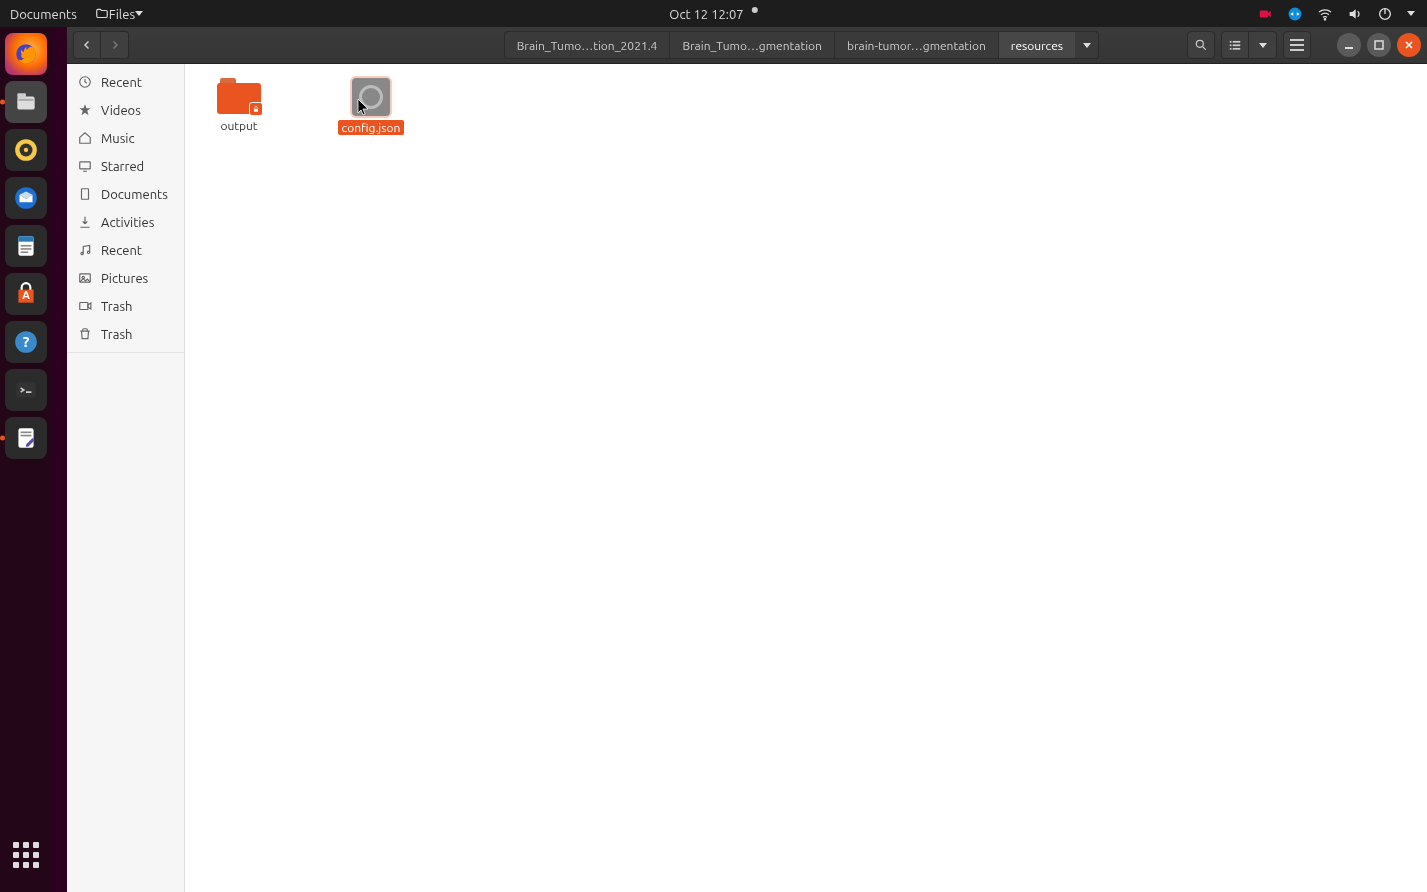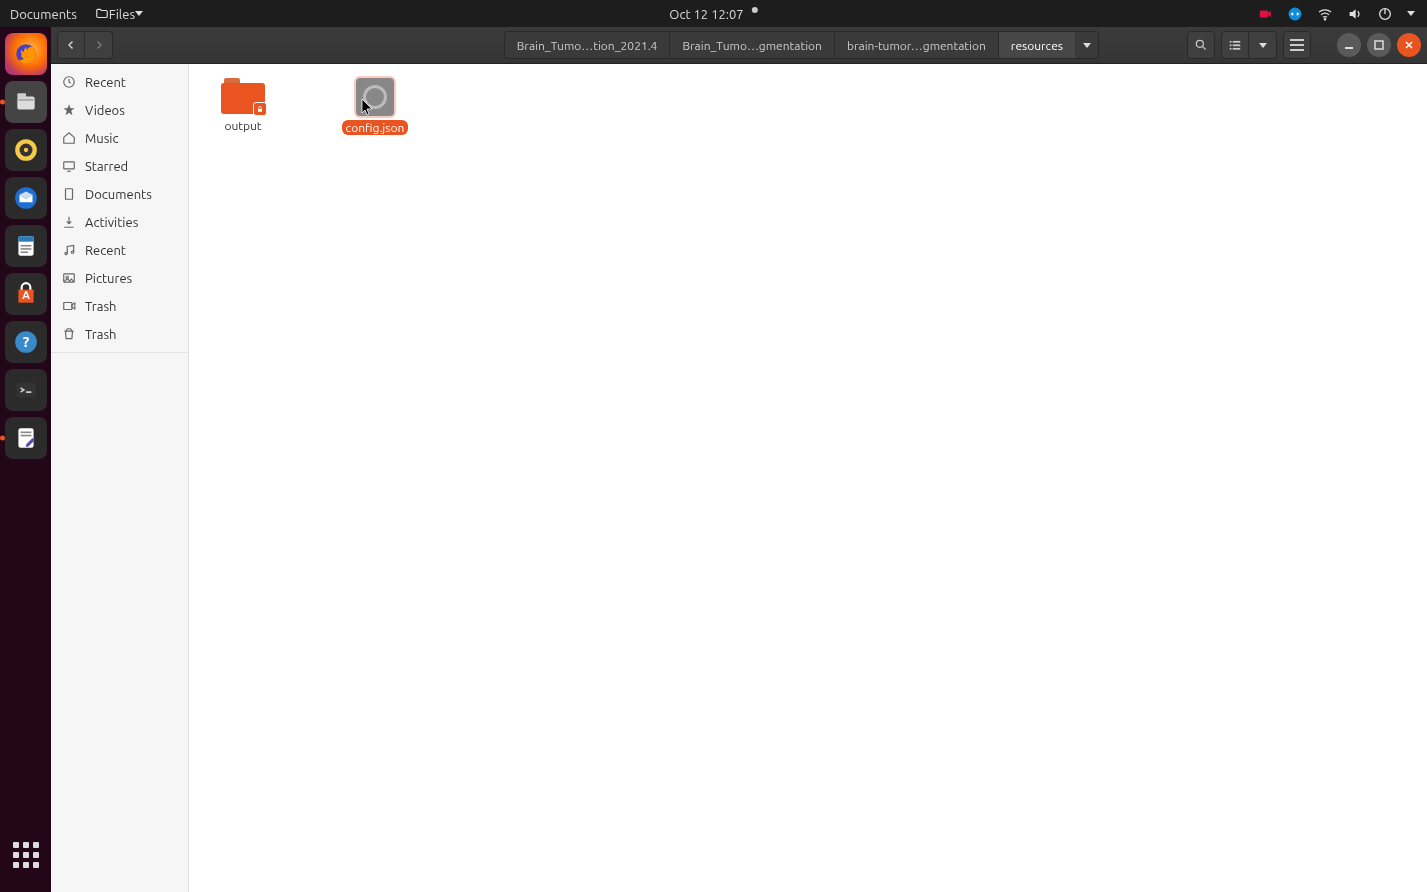--- a/index.html
+++ b/index.html
@@ -24,21 +24,21 @@
 
 .dock { width: 51px; background: rgba(30,10,20,0.6); display: flex; flex-direction: column; align-items: center; padding-top: 6px; gap: 6px; }
 .dock-icon { width: 42px; height: 42px; border-radius: 8px; display:flex; align-items:center; justify-content:center; position: relative; }
 .dock-icon.active::before { content:""; position:absolute; left:-5px; top:50%; transform:translateY(-50%); width:5px; height:5px; background:#E95420; border-radius:50%; }
 .dock-icon.running::before { content:""; position:absolute; left:-5px; top:50%; transform:translateY(-50%); width:5px; height:5px; background:#E95420; border-radius:50%; }
 .dock-spacer { flex: 1; }
 .dock-apps { width:42px; height:42px; display:grid; grid-template-columns: repeat(3,6px); grid-template-rows: repeat(3,6px); gap:4px; align-content:center; justify-content:center; }
 .dock-apps span { width:6px; height:6px; background:#ddd; border-radius:1px; }
 
 
-.nautilus { flex:1; display:flex; flex-direction:column; background:#0ea5e9; }
+.nautilus { flex:1; display:flex; flex-direction:column; background:#0ea5e9;margin-left:16px; }
 .titlebar {
   height: 37px; background: linear-gradient(#3b3b3b,#353535); border-bottom:1px solid #222;
   display:flex; align-items:center; padding: 0 6px; gap:6px;
 }
 .nav-buttons { display:flex; gap:0; }
 .nav-btn { width:28px; height:28px; background:#3f3f3f; border:1px solid #2a2a2a; display:flex; align-items:center; justify-content:center; color:#aaa; }
 .nav-btn:first-child { border-radius:4px 0 0 4px; }
 .nav-btn:last-child { border-radius:0 4px 4px 0; border-left:none; }
 .titlebar-spacer { flex:1; }
 .pathbar { display:flex; align-items:center; }
@@ -54,28 +54,28 @@
 .view-btn:first-child { border-radius:4px 0 0 4px; }
 .view-btn:last-child { border-radius:0 4px 4px 0; border-left:none;}
 .hamburger { width:28px; height:28px; background:#3f3f3f; border:1px solid #2a2a2a; border-radius:4px; display:flex; flex-direction:column; align-items:center; justify-content:center; gap:3px;}
 .hamburger span{ width:14px; height:2px; background:#ccc;}
 .win-btn { width:24px; height:24px; border-radius:50%; display:flex; align-items:center; justify-content:center; font-size:11px; color:#ddd;}
 .win-btn.min, .win-btn.max { background:#5a5a5a; }
 .win-btn.close { background:#E95420; color:#fff; }
 
 
 .nautilus-body { flex:1; display:flex; background:#fff; }
-.sidebar { width:138px; background:#f6f6f6; border-right:1px solid #ddd; padding-top:4px; font-size:13px; color:#333;}
+.sidebar { width:118px; background:#f6f6f6; border-right:1px solid #ddd; padding-top:4px; font-size:13px; color:#333;}
 .side-item { display:flex; align-items:center; gap:8px; padding:6px 10px; cursor:default;}
 .side-icon { width:16px; height:16px; display:inline-flex; align-items:center; justify-content:center; color:#666;}
 .side-sep { height:1px; background:#e3e3e3; margin:4px 0;}
 .content { flex:1; background:#fff; padding:14px 18px; display:flex; gap:60px; align-items:flex-start;}
 .file-item { width:72px; display:flex; flex-direction:column; align-items:center; gap:4px; position: relative; justify-content: flex-end;}
 .file-label { font-size:12px; color:#333; text-align:center; padding:1px 4px; border-radius:2px;}
-.file-item.selected .file-label { background:#E95420; color:#fff;border-radius:6px; }
+.file-item.selected .file-label { background:#E95420; color:#fff; }
 .folder-ico { width:44px; height:36px; position:relative;}
 .folder-ico .tab{position:absolute; top:0; left:3px; width:16px; height:6px; background:#d86c3f; border-radius:2px 2px 0 0;}
 .folder-ico .body{position:absolute; top:5px; left:0; width:44px; height:31px; background:#E95420; border-radius:3px;}
 .folder-ico .lock{position:absolute; bottom:-2px; right:-2px; width:14px; height:14px; background:#E95420; border:1px solid #fff; border-radius:3px; display:flex; align-items:center; justify-content:center;}
 .json-ico{ width:38px; height:38px; background:#888; border-radius:4px; display:flex; align-items:center; justify-content:center; position:relative;}
 .json-ico::before{content:""; width:18px; height:18px; border:3px solid #bbb; border-radius:50%;}
 .file-item.selected .json-ico{ outline:2px solid rgba(233,84,32,0.3); }
 .cursor { position:absolute; top:20px; left:22px; pointer-events:none;}
 
 svg { display:block; }

